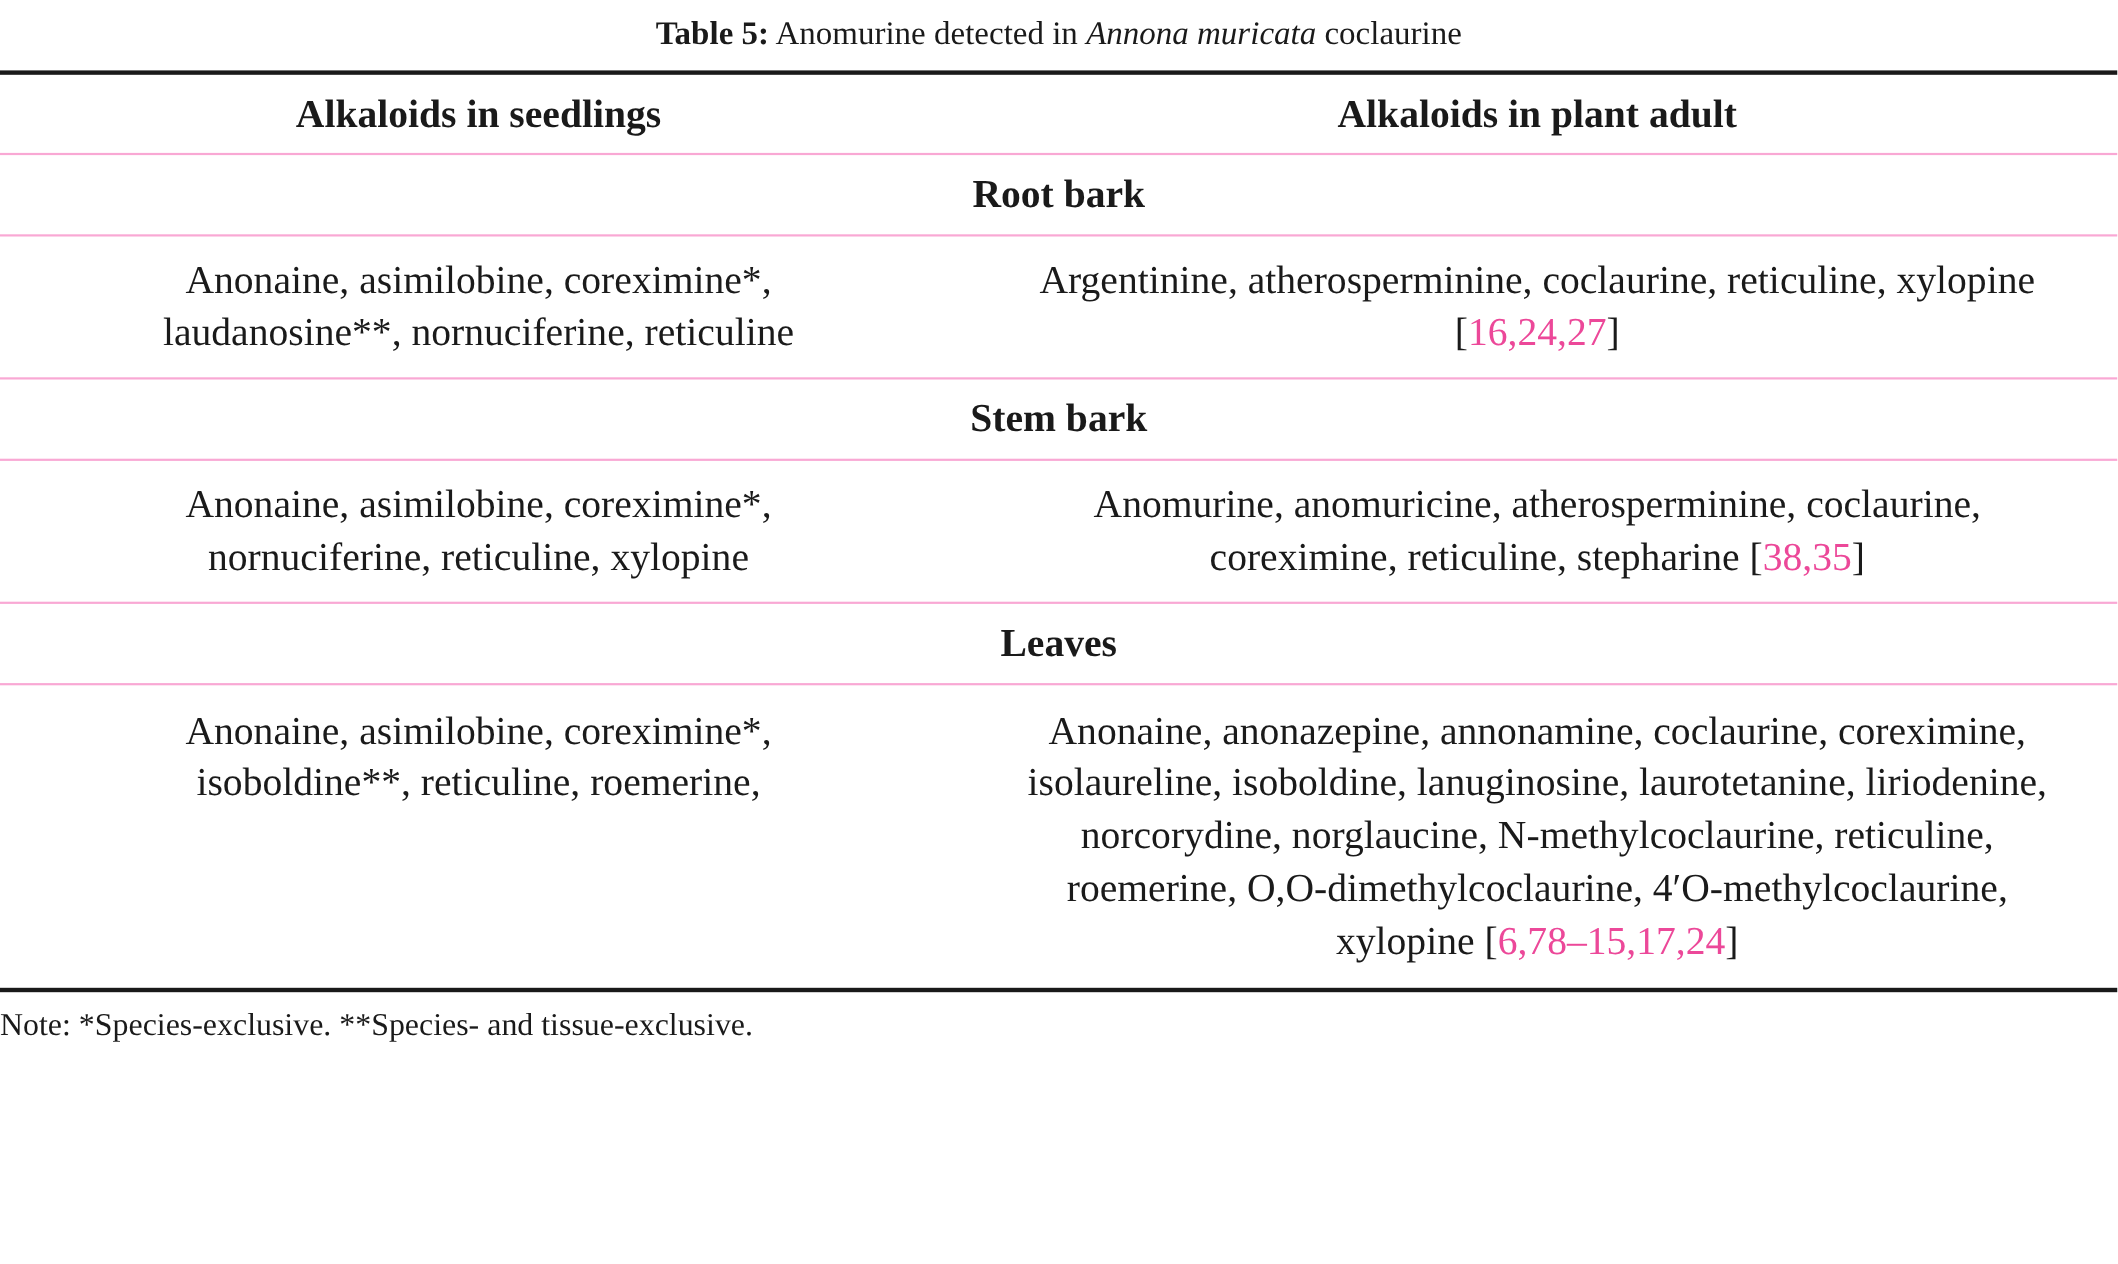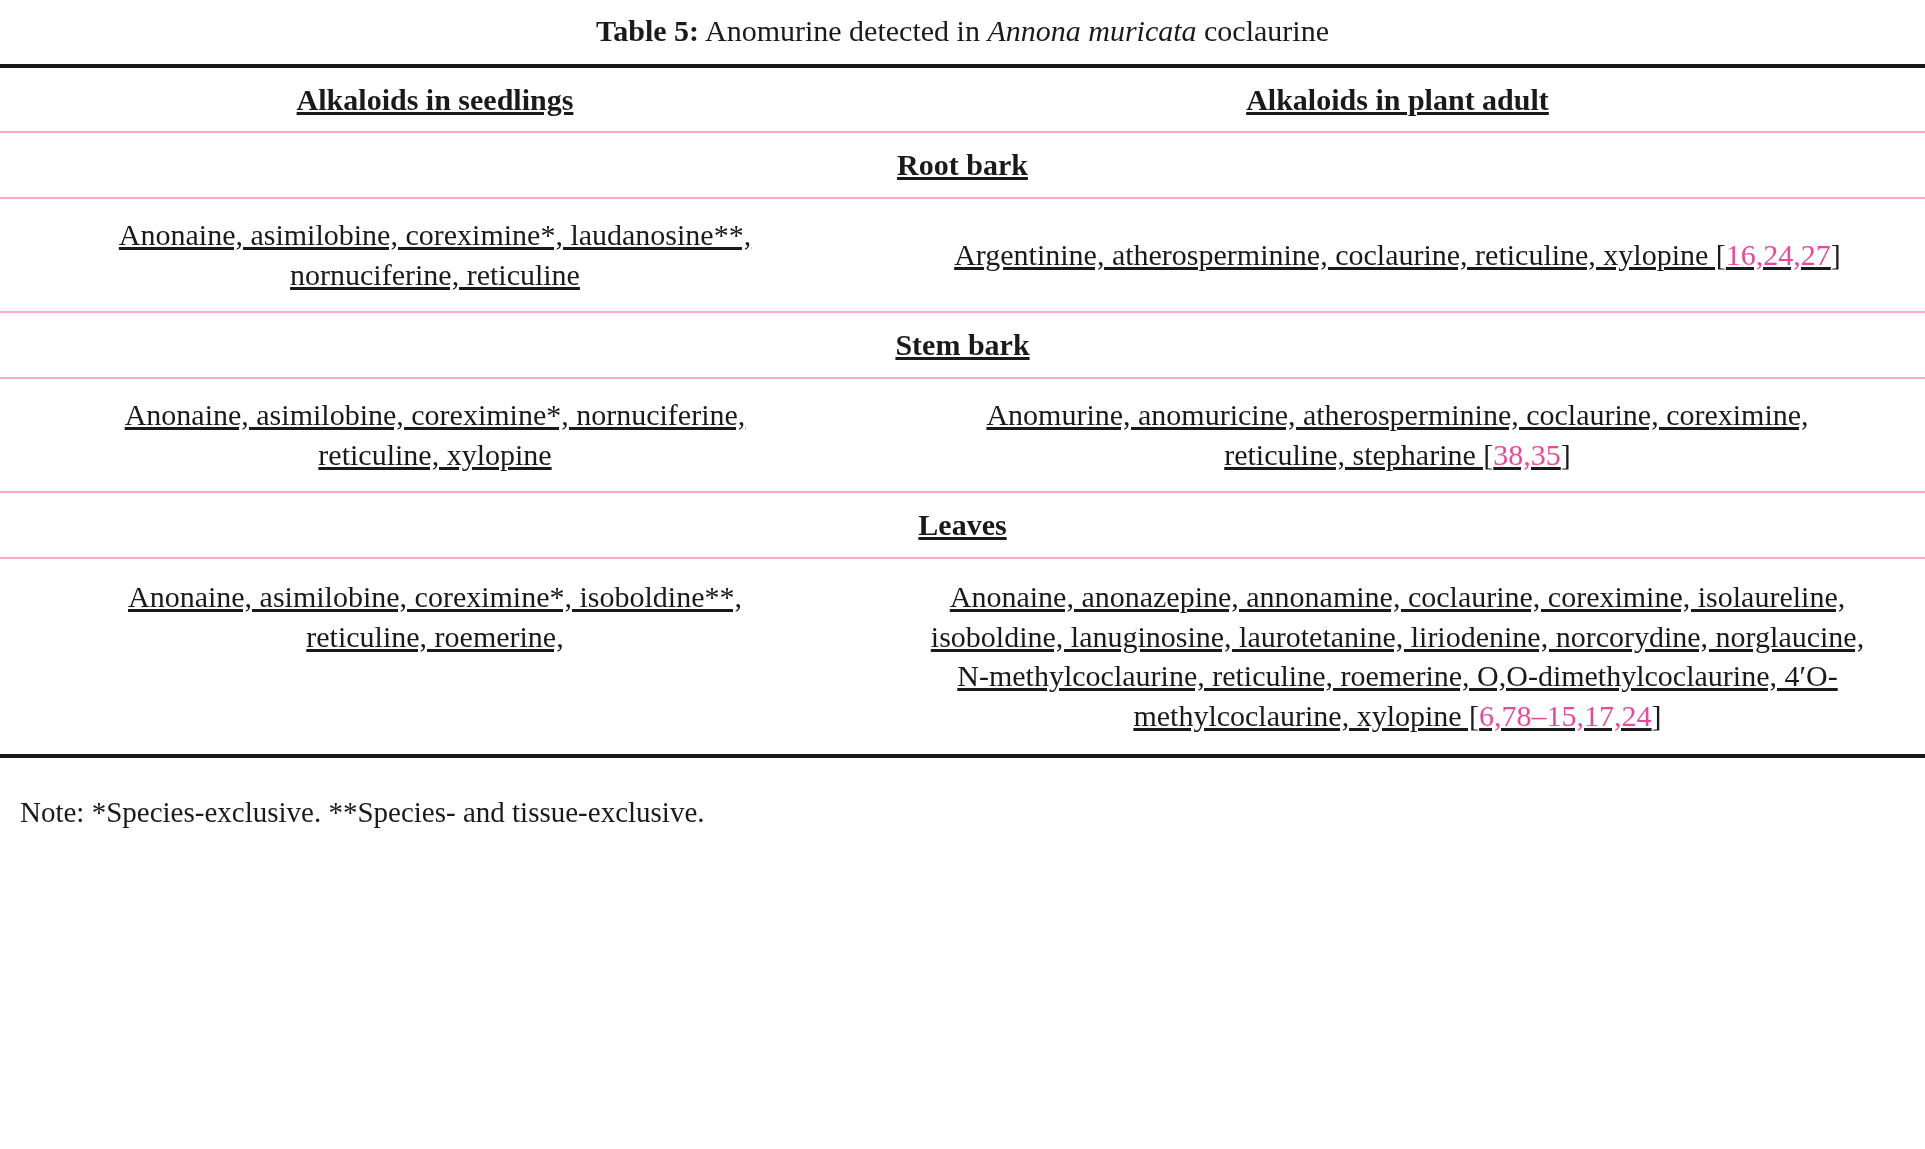--- a/index.html
+++ b/index.html
@@ -30,25 +30,24 @@
   .caption .cap-italic {
     font-style: italic;
   }
   table.main {
     border-collapse: collapse;
     width: 1925px;
     table-layout: fixed;
   }
   table.main td {
     vertical-align: middle;
-    font-size: 30px;
+    font-size: 36px;
     line-height: 1.33;
     padding: 12px 18px;
     text-align: center;
-    text-decoration: underline;
   }
   .rule-thick-top td {
     border-top: 4px solid #1a1a1a;
   }
   .rule-thin-top td {
     border-top: 2px solid #f9a8d4;
   }
   .rule-thick-bottom td {
     border-bottom: 4px solid #1a1a1a;
   }
@@ -74,23 +73,22 @@
   }
   .cell-left-body {
     padding: 4px 70px;
   }
   .ref {
     color: #ec4899;
   }
   .note {
     font-size: 29px;
     line-height: 1.3;
-    padding: 12px 8px 10px 20px;
+    padding: 12px 8px 10px 0;
     text-align: left;
-    margin-top: 24px;
   }
   .tall-cell .cell-body {
     padding-top: 6px;
     padding-bottom: 6px;
   }
 </style>
 </head>
 <body>
 
 <div class="page">

